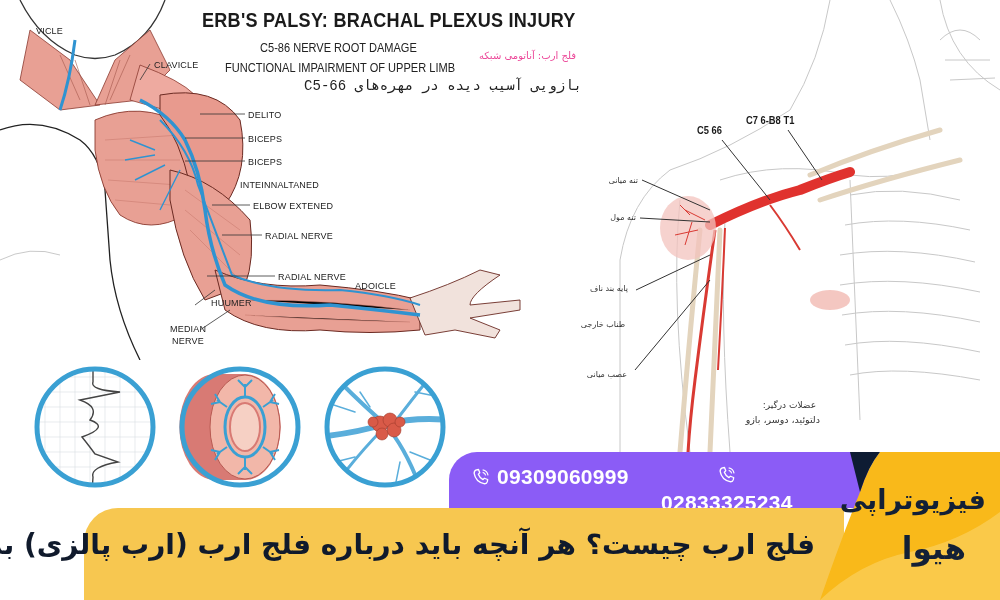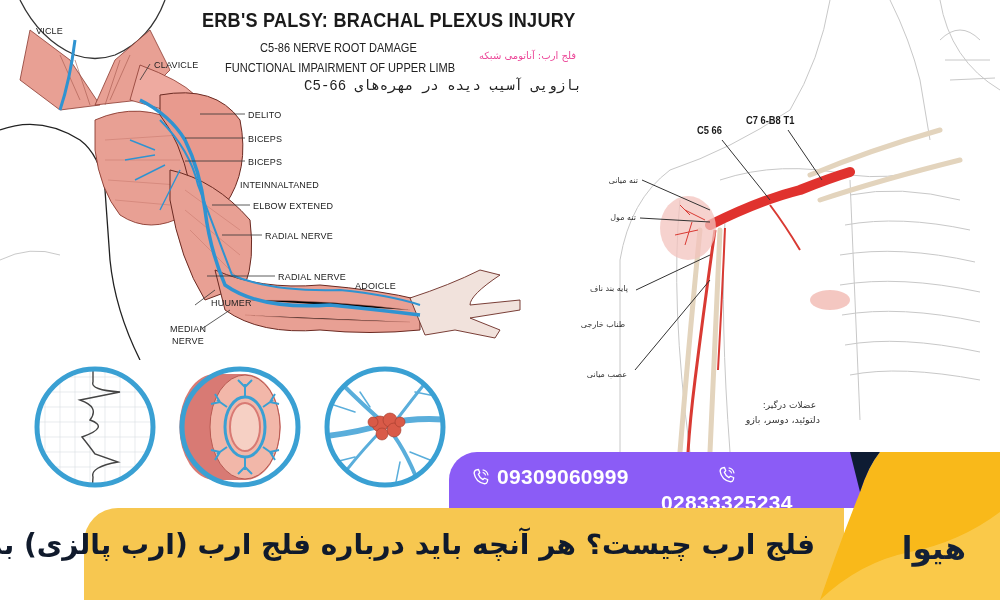--- a/index.html
+++ b/index.html
@@ -238,14 +238,15 @@
 
 <div class="yellow-bar"></div>
 <div class="main-title">فلج ارب چیست؟ هر آنچه باید درباره فلج ارب (ارب پالزی) بدانید!</div>
 
 <div class="brand-box">
   <svg class="abs" style="left:0;top:0;" width="180" height="148" viewBox="0 0 180 148">
     <path d="M60,0 L180,0 L180,148 L0,148 Q20,90 40,40 Q48,15 60,0 Z" fill="#f9b91a"></path>
     <path d="M0,148 Q40,110 90,100 Q140,90 180,60 L180,148 Z" fill="#fbd05e" opacity="0.7"></path>
     <path d="M60,0 Q48,15 40,40 L30,0 Z" fill="#0e1c33"></path>
   </svg>
+  <div class="brand" style="top:32px;font-size:27px;">فیزیوتراپی</div>
   <div class="brand" style="top:78px;right:34px;font-size:31px;">هیوا</div>
 </div>
 
 </body></html>

